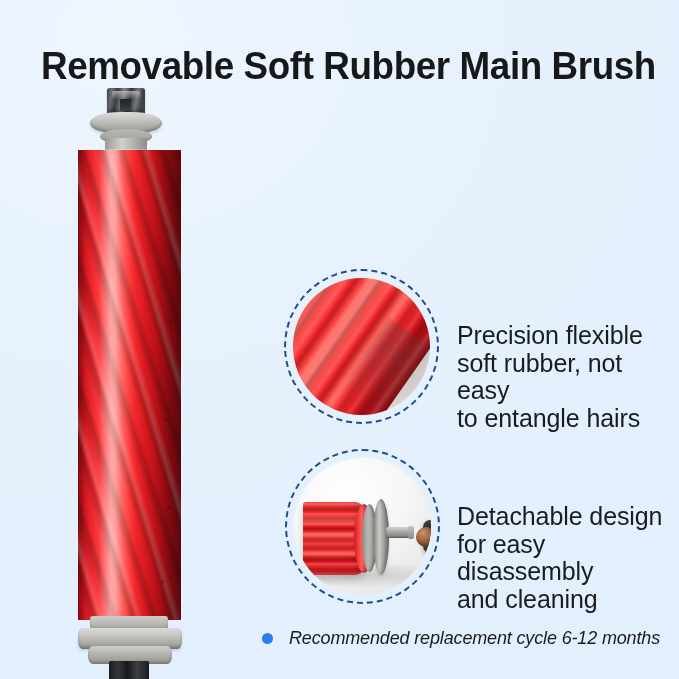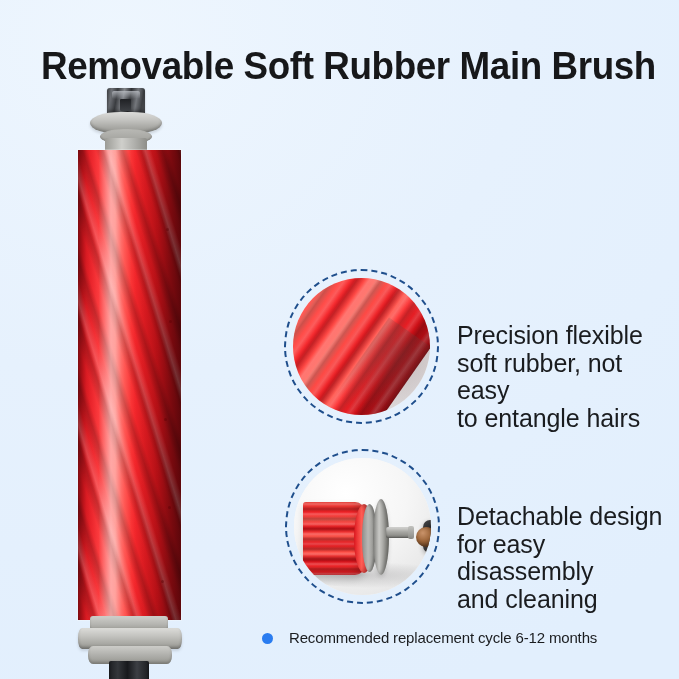--- a/index.html
+++ b/index.html
@@ -401,25 +401,26 @@
     align-items:center;
     gap:16px;
   }
   #footnote-bullet {
     width:11px; height:11px;
     border-radius:50%;
     background:#2a7cf0;
     flex:0 0 auto;
   }
   #footnote-label {
-    font-size:15px;
+    font-size:18px;
     line-height:24px;
     color:#1a1c1f;
     letter-spacing:-0.15px;
     white-space:nowrap;
+    font-style:italic;
   }
 </style>
 </head>
 <body>
 
 <div id="stage">
 
   <div id="page-title">Removable Soft Rubber Main Brush</div>
 
   <div id="brush-figure">

